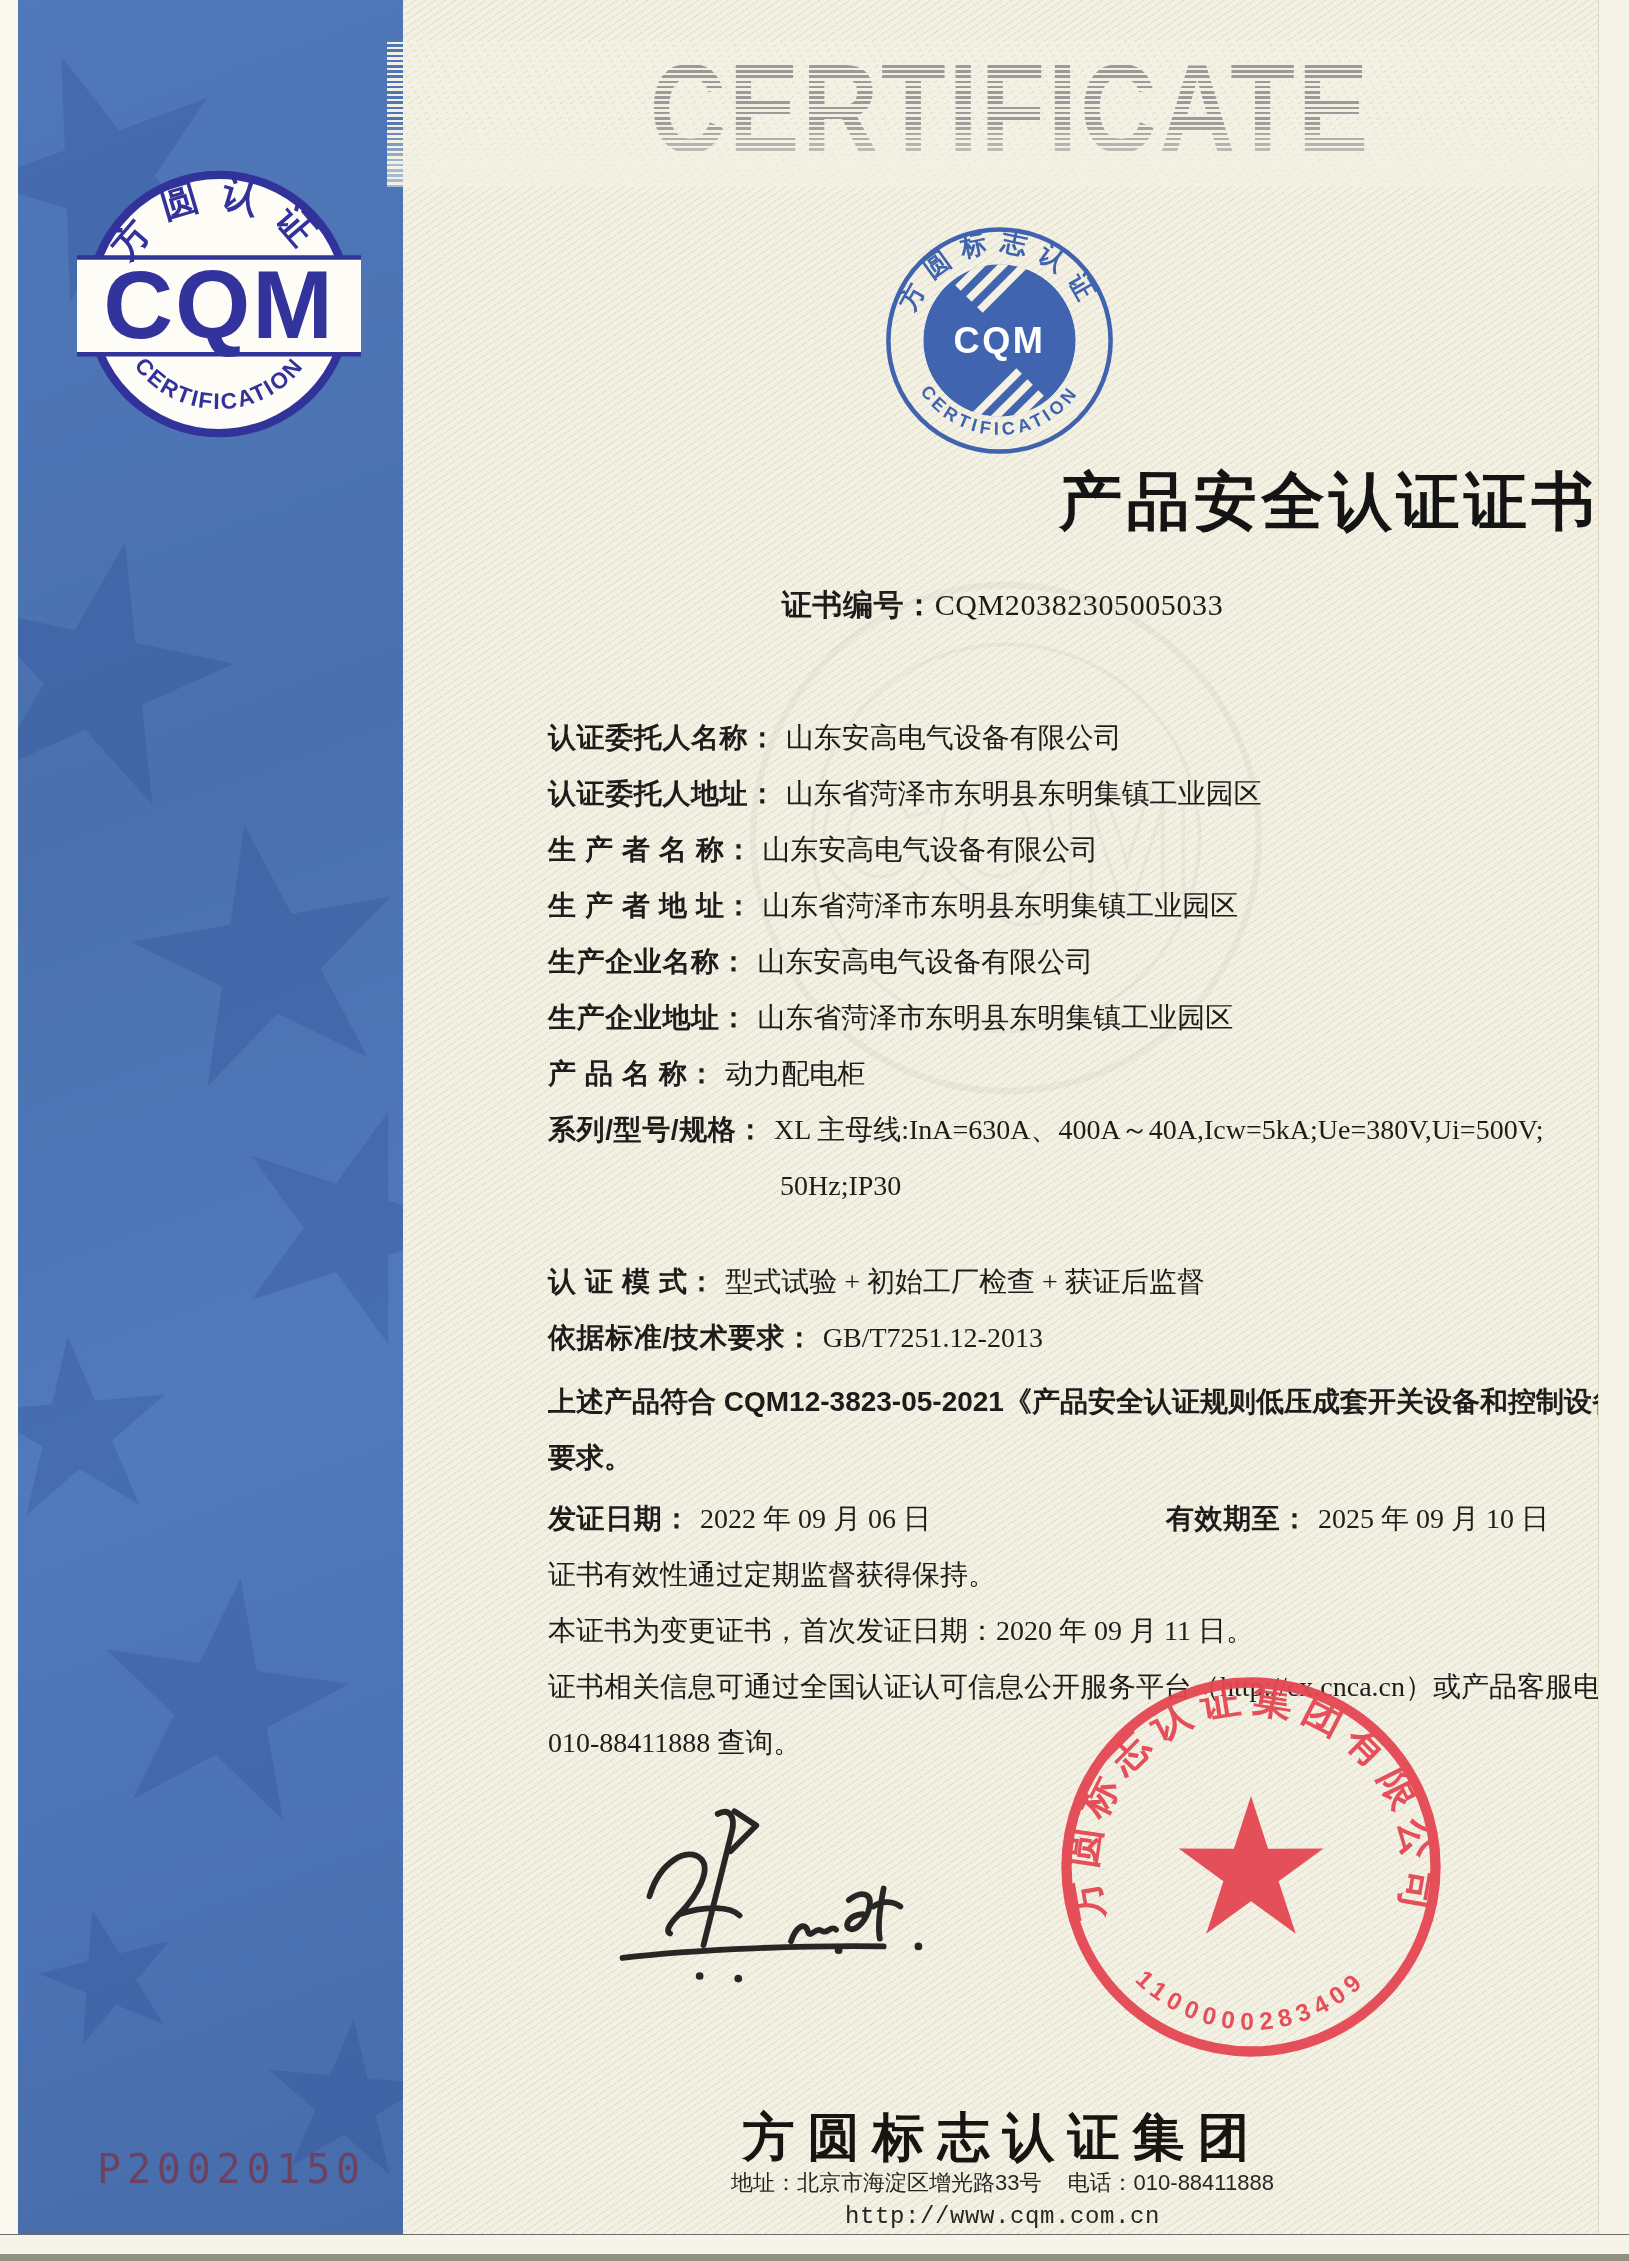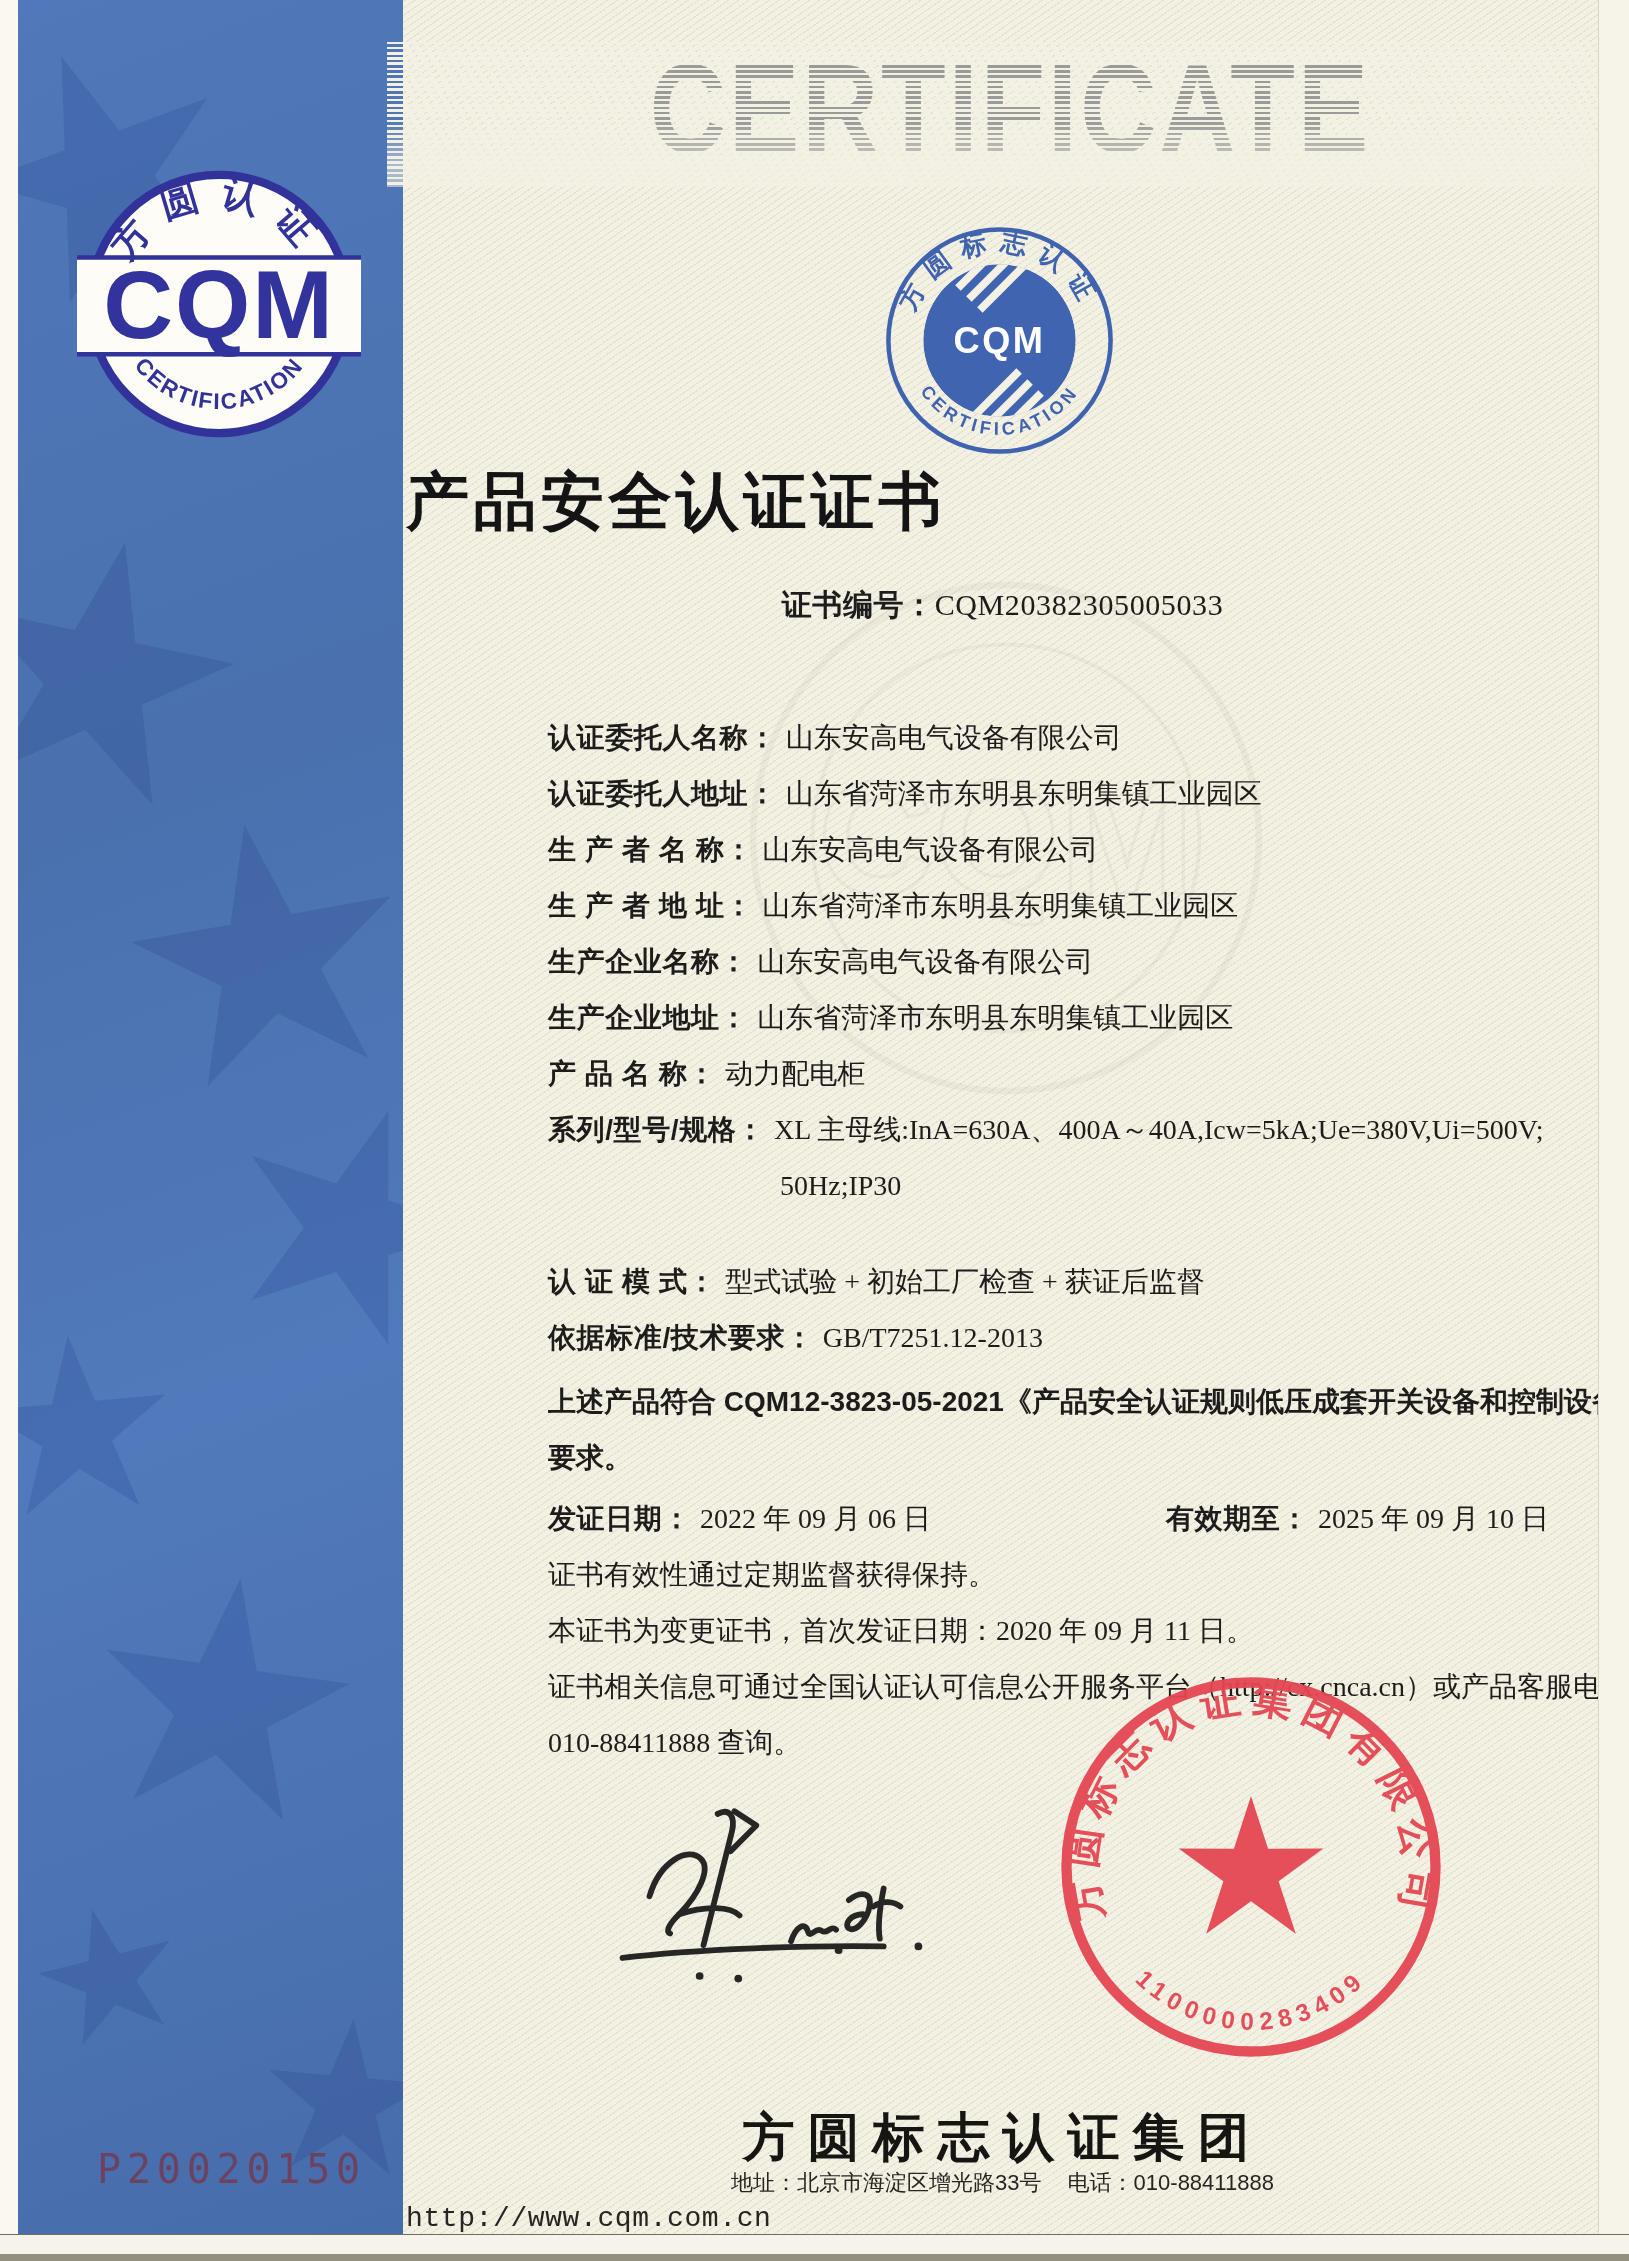--- a/index.html
+++ b/index.html
@@ -41,21 +41,21 @@
     position:absolute; left:387px; right:0; top:39px; height:148px; z-index:3; pointer-events:none;
     background:
       linear-gradient(to bottom, rgba(243,240,228,0) 55%, rgba(243,240,228,0.55) 85%),
       repeating-linear-gradient(to bottom, rgba(243,240,228,0) 0 2.6px, #f3f0e4 2.6px 5.2px);
   }
 
   .watermark { position:absolute; left:735px; top:567px; z-index:1; opacity:0.055; }
 
   .doc-title {
     position:absolute; left:406px; right:31px; top:459px; z-index:2;
-    text-align:left; font-weight:700; font-size:63px; letter-spacing:4.5px;
+    text-align:right; font-weight:700; font-size:63px; letter-spacing:4.5px;
     color:#141414; font-family:"Liberation Serif", serif;
   }
   .cert-no-line { position:absolute; left:406px; right:31px; top:585px; z-index:2; text-align:center; font-size:30px; }
   .cert-no-line .lbl { font-family:"Liberation Sans", sans-serif; font-weight:600;margin-top:48px; }
   .cert-no-line .num { font-family:"Liberation Serif", serif; letter-spacing:0.6px; }
 
   .body-block { position:absolute; left:548px; right:39px; top:710px; z-index:2; font-size:28px; line-height:56px; }
   .row { white-space:nowrap; }
   .lbl { font-family:"Liberation Sans", sans-serif; font-weight:700; letter-spacing:0.6px; }
   .val { font-family:"Liberation Serif", serif; margin-left:9px; }
@@ -72,22 +72,22 @@
   .footer-org {
     position:absolute; left:406px; right:31px; top:2103px; z-index:2; text-align:center;
     font-family:"Liberation Serif", serif; font-weight:700; font-size:52px; letter-spacing:13px; color:#161512;
   }
   .footer-address {
     position:absolute; left:406px; right:31px; top:2168px; z-index:2; text-align:center;
     font-family:"Liberation Sans", sans-serif; font-size:22px; color:#262522;
   }
   .footer-address .sep { display:inline-block; width:26px; }
   .footer-site {
-    position:absolute; left:406px; right:31px; top:2203px; z-index:2; text-align:left;
-    font-family:"Liberation Mono", monospace; font-size:28px; color:#262522; letter-spacing:0.6px;
+    position:absolute; left:406px; right:31px; top:2203px; z-index:2; text-align:center;
+    font-family:"Liberation Mono", monospace; font-size:24px; color:#262522; letter-spacing:0.6px;
   }
   .corner-number {
     position:absolute; left:97px; top:2146px; z-index:4;
     font-family:"DejaVu Sans Mono", monospace; font-size:40px; letter-spacing:5.8px; color:#6d4260;
   }
   svg text { font-family:"Liberation Sans", sans-serif; }
 </style>
 </head>
 <body>
 

